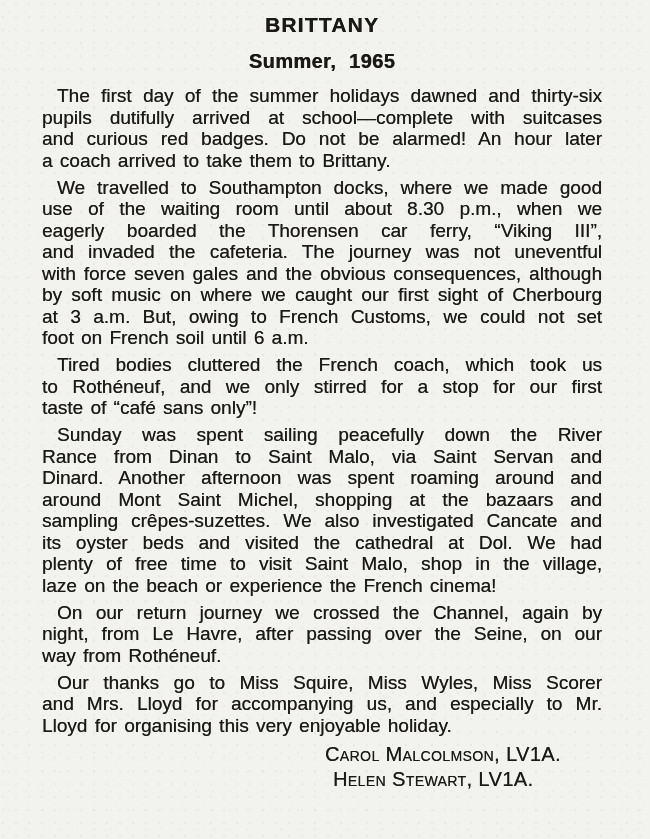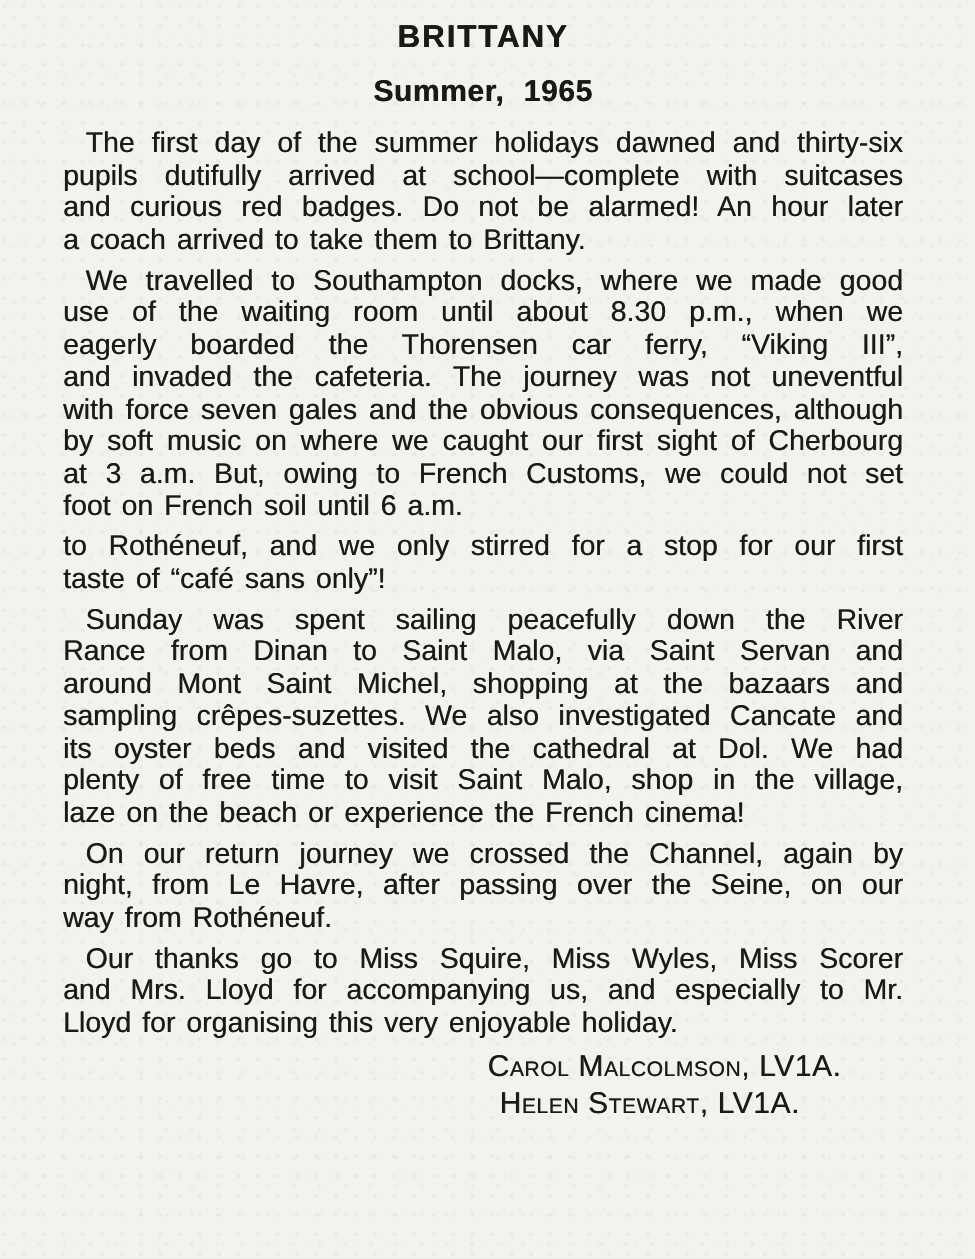--- a/index.html
+++ b/index.html
@@ -95,27 +95,29 @@
         <div class="ln">use of the waiting room until about 8.30 p.m., when we</div>
         <div class="ln">eagerly boarded the Thorensen car ferry, “Viking III”,</div>
         <div class="ln">and invaded the cafeteria. The journey was not uneventful</div>
         <div class="ln">with force seven gales and the obvious consequences, although</div>
         <div class="ln">by soft music on where we caught our first sight of Cherbourg</div>
         <div class="ln">at 3 a.m. But, owing to French Customs, we could not set</div>
         <div class="ln last">foot on French soil until 6 a.m.</div>
       </div>
 
       <div class="para">
+        <div class="ln first">Tired bodies cluttered the French coach, which took us</div>
         <div class="ln">to Rothéneuf, and we only stirred for a stop for our first</div>
         <div class="ln last">taste of “café sans only”!</div>
       </div>
 
       <div class="para">
         <div class="ln first">Sunday was spent sailing peacefully down the River</div>
         <div class="ln">Rance from Dinan to Saint Malo, via Saint Servan and</div>
+        <div class="ln">Dinard. Another afternoon was spent roaming around and</div>
         <div class="ln">around Mont Saint Michel, shopping at the bazaars and</div>
         <div class="ln">sampling crêpes-suzettes. We also investigated Cancate and</div>
         <div class="ln">its oyster beds and visited the cathedral at Dol. We had</div>
         <div class="ln">plenty of free time to visit Saint Malo, shop in the village,</div>
         <div class="ln last">laze on the beach or experience the French cinema!</div>
       </div>
 
       <div class="para">
         <div class="ln first">On our return journey we crossed the Channel, again by</div>
         <div class="ln">night, from Le Havre, after passing over the Seine, on our</div>

